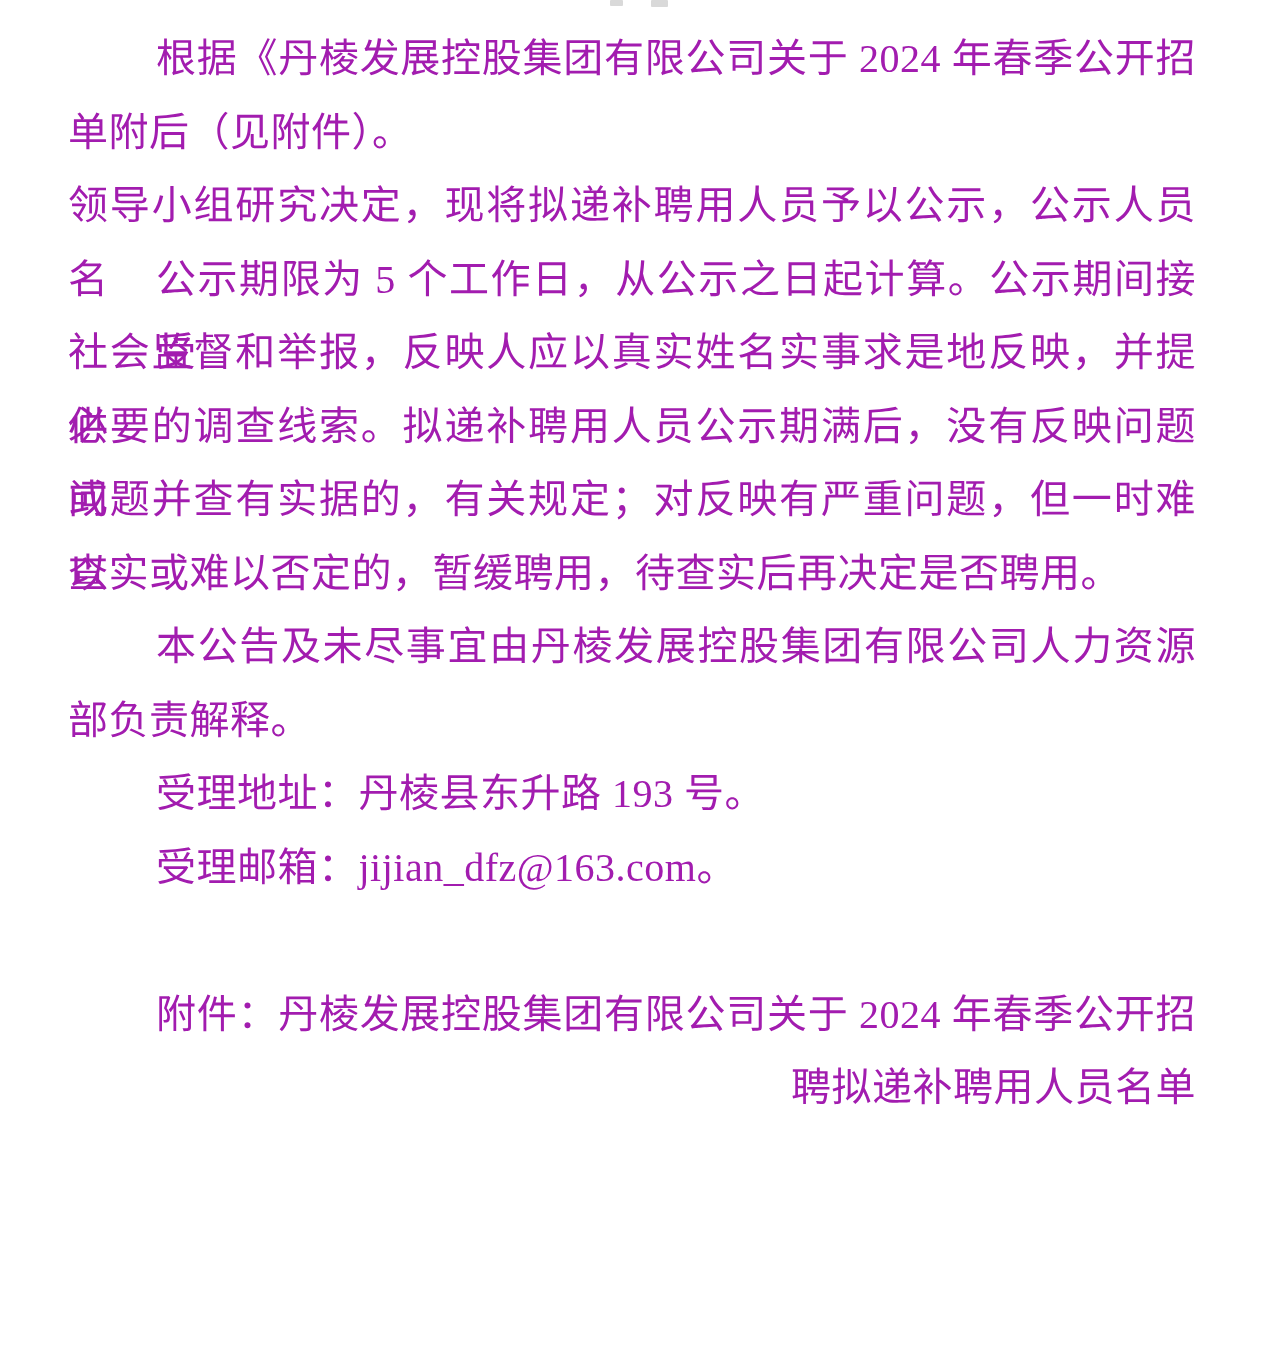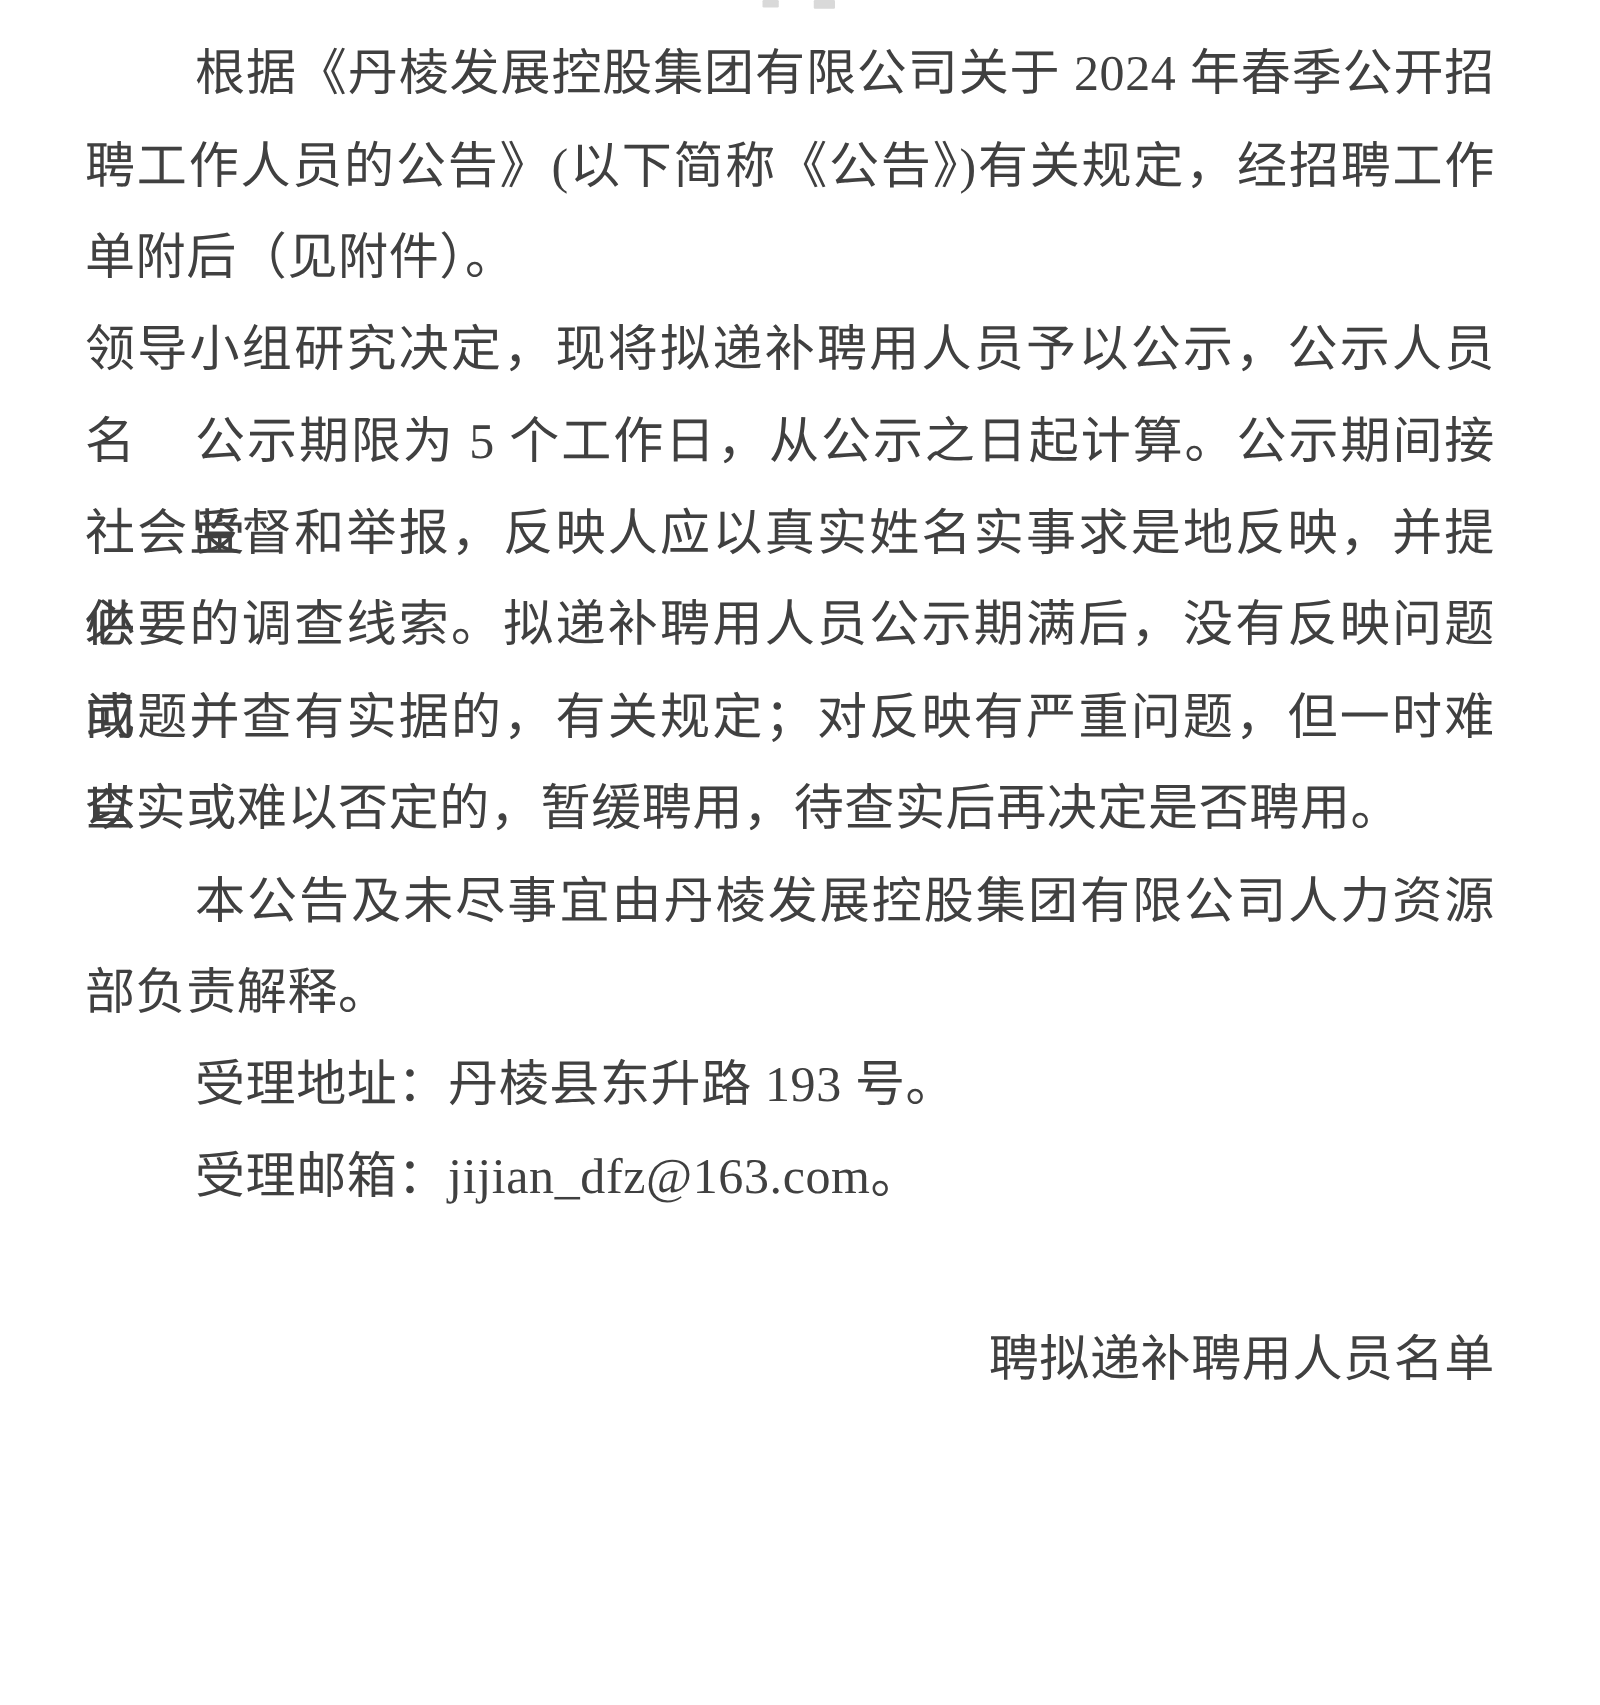--- a/index.html
+++ b/index.html
@@ -9,21 +9,21 @@
     height: 1364px;
     background: #ffffff;
     overflow: hidden;
   }
   .page {
     position: relative;
     width: 1280px;
     height: 1364px;
     background: #ffffff;
     font-family: "Liberation Serif", "DejaVu Serif", serif;
-    color: #404040;
+    color: #a21caf;
   }
   
   .frag {
     position: absolute;
     background: #d9d9d9;
     border-radius: 1px;
   }
   .frag-a { left: 610px; top: 0; width: 13px; height: 6px; }
   .frag-b { left: 651px; top: 0; width: 17px; height: 7px; }
 
@@ -59,21 +59,20 @@
 
   <div>
     <span class="frag frag-a"></span>
     <span class="frag frag-b"></span>
   </div>
 
   <section class="body-text">
 
     <p class="para">
       <span class="line fill ind">根据《丹棱发展控股集团有限公司关于 2024 年春季公开招</span>
-      <span class="line fill">聘工作人员的公告》(以下简称《公告》)有关规定，经招聘工作</span>
       <span class="line">单附后（见附件）。</span>
       <span class="line fill">领导小组研究决定，现将拟递补聘用人员予以公示，公示人员名</span>
     </p>
 
     <p class="para">
       <span class="line fill ind">公示期限为 5 个工作日，从公示之日起计算。公示期间接受</span>
       <span class="line fill">社会监督和举报，反映人应以真实姓名实事求是地反映，并提供</span>
       <span class="line fill">必要的调查线索。拟递补聘用人员公示期满后，没有反映问题或</span>
       <span class="line fill">问题并查有实据的，有关规定；对反映有严重问题，但一时难以</span>
       <span class="line">查实或难以否定的，暂缓聘用，待查实后再决定是否聘用。</span>
@@ -89,17 +88,18 @@
     </p>
 
 
     <p class="para">
       <span class="line ind">受理邮箱：jijian_dfz@163.com。</span>
     </p>
 
     <div class="blank"></div>
 
     <p class="para">
+      <span class="line fill ind">附件：丹棱发展控股集团有限公司关于 2024 年春季公开招</span>
       <span class="line hang">聘拟递补聘用人员名单</span>
     </p>
 
   </section>
 </main>
 
 </body></html>

